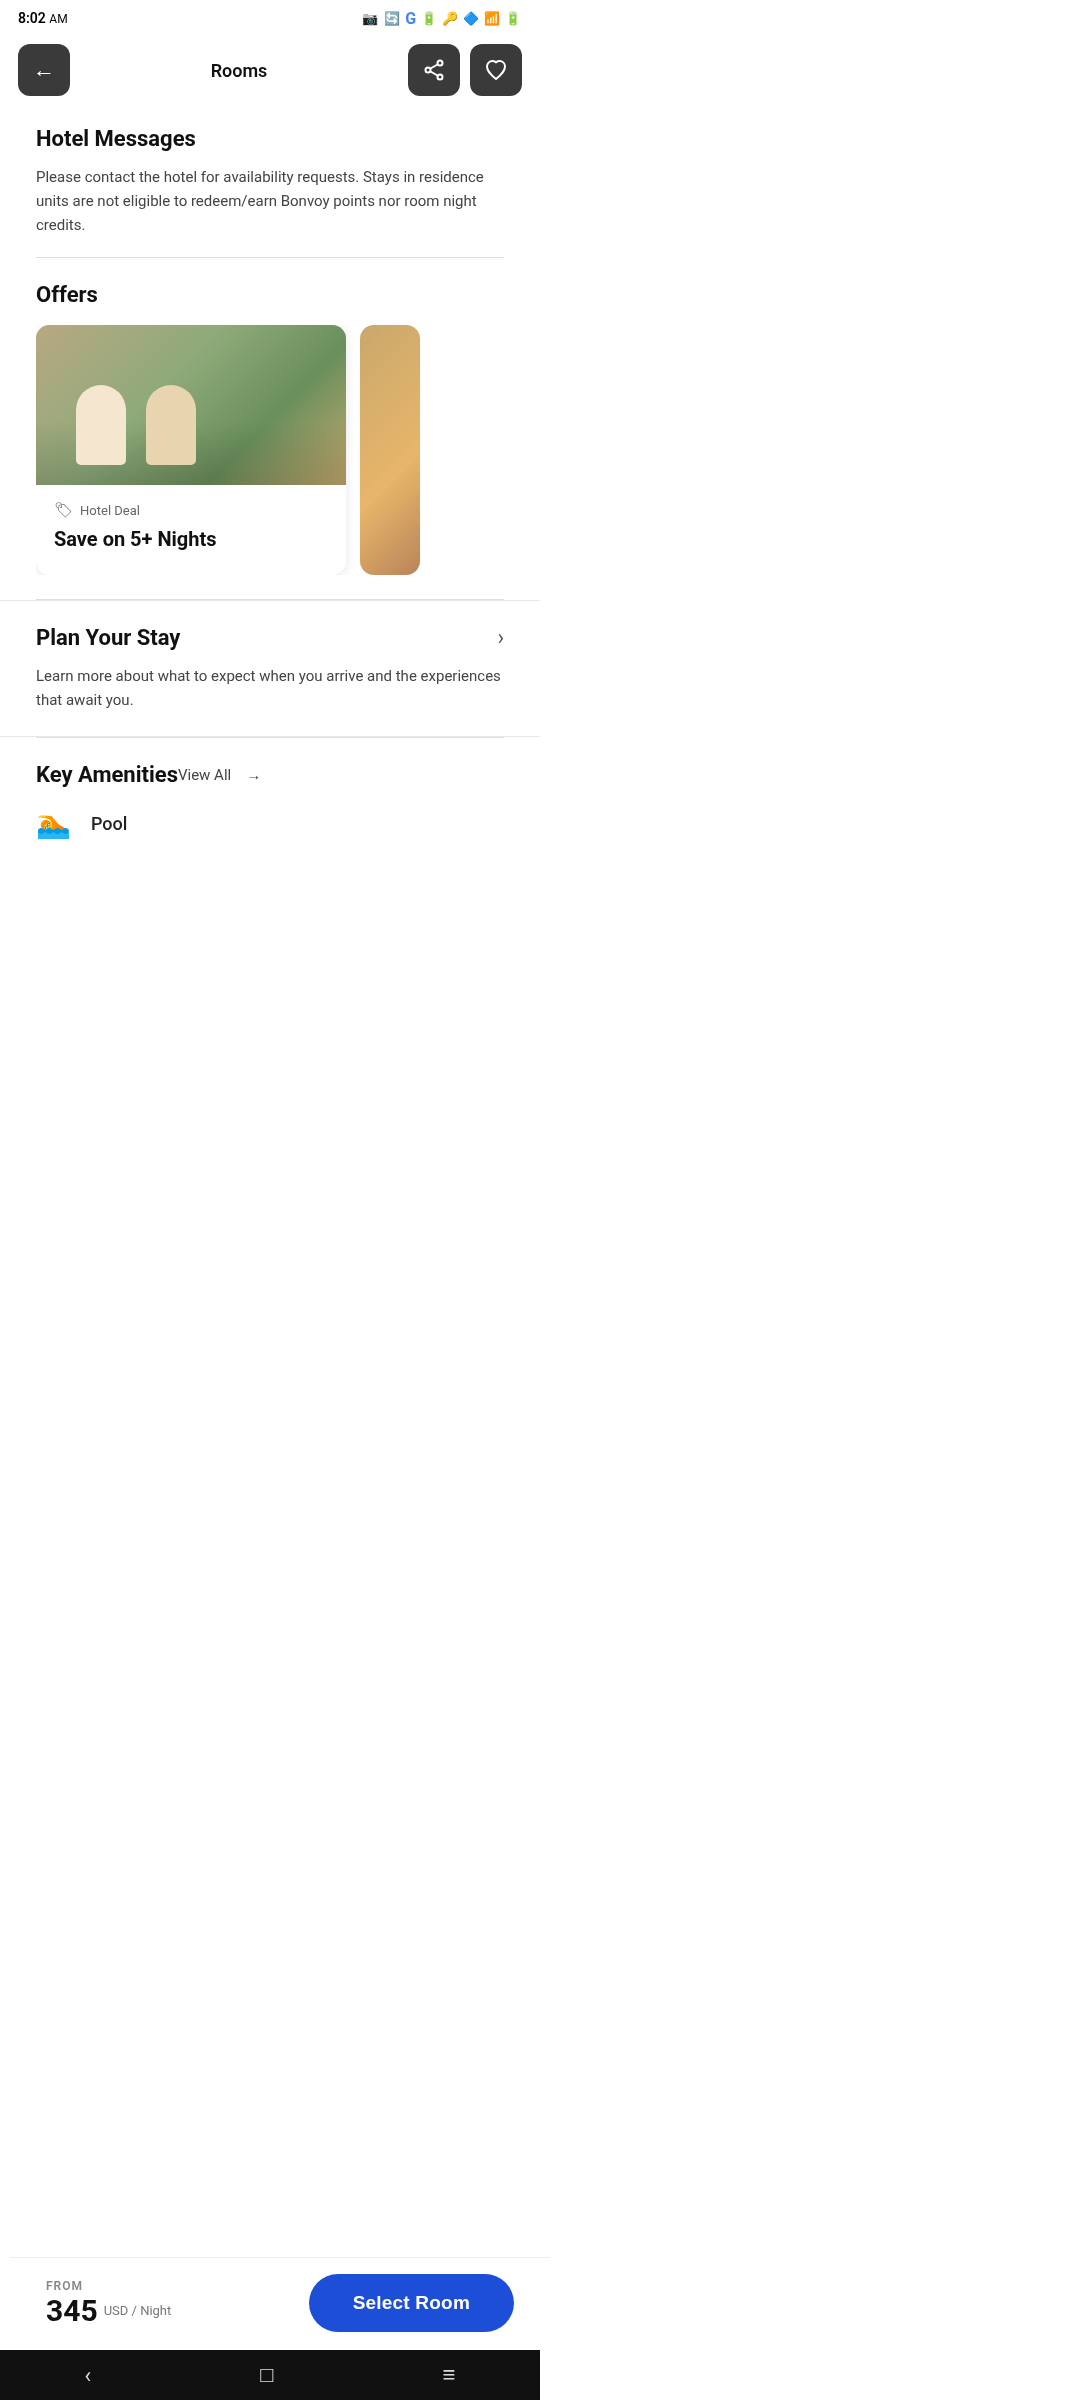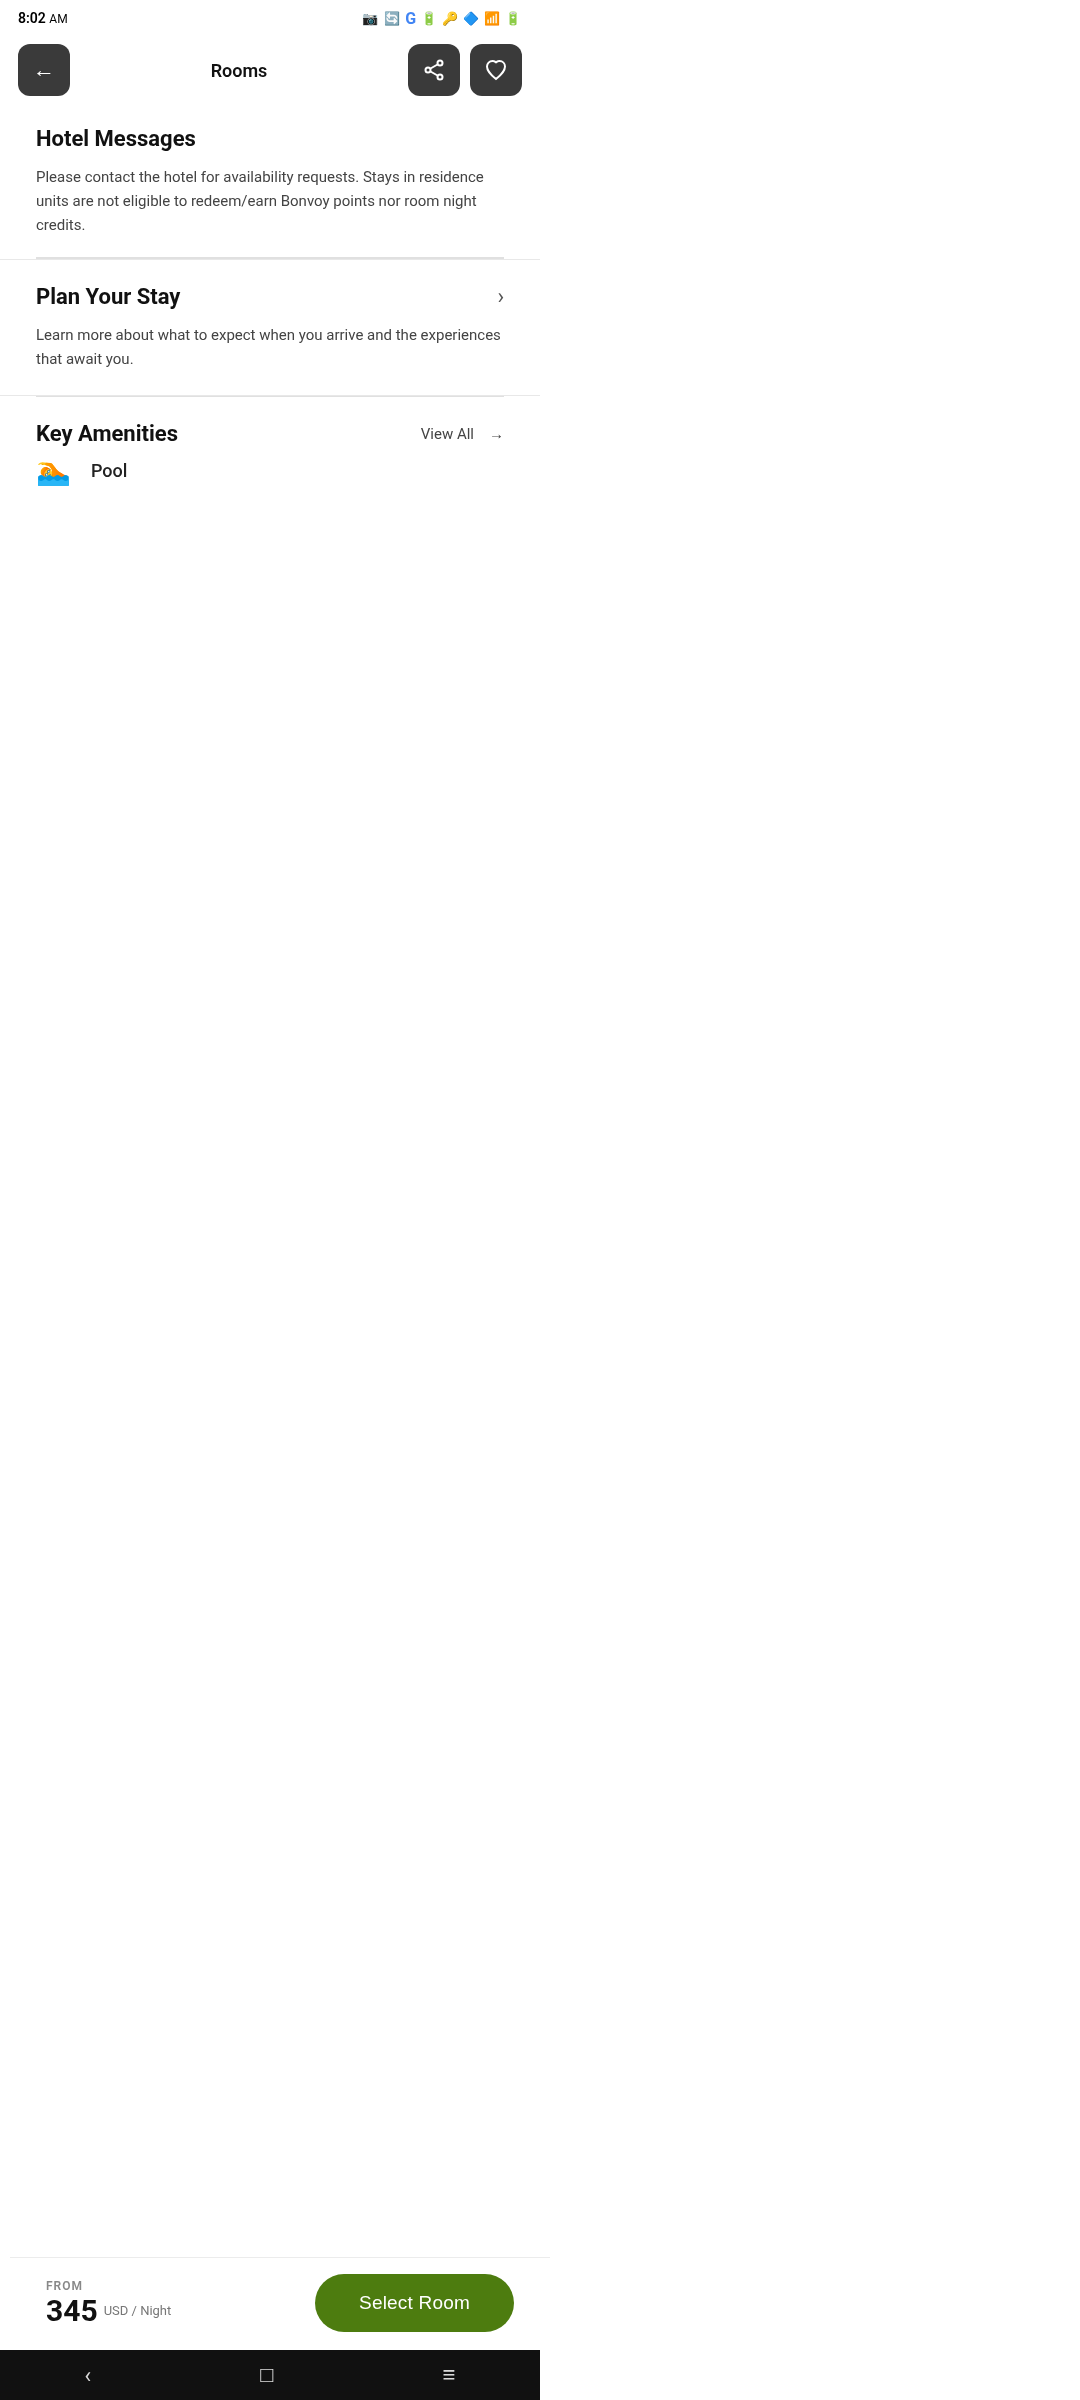--- a/index.html
+++ b/index.html
@@ -236,22 +236,21 @@
       line-height: 1.6;
     }
 
     
     .amenities-section {
       padding: 24px 36px 18px;
     }
     .amenities-header {
       display: flex;
       align-items: center;
-      justify-content: space-between;
-      margin-bottom: 8px;
+      margin-bottom: 20px;
     }
     .amenities-title {
       font-size: 22px;
       font-weight: 700;
       color: #111;
     }
     .view-all-link {
       display: flex;
       align-items: center;
       gap: 15px;
@@ -303,27 +302,27 @@
     .price-amount {
       font-size: 30px;
       font-weight: 700;
       color: #111;
     }
     .price-unit {
       font-size: 13px;
       color: #777;
     }
     .select-room-btn {
-      background: #4d7c0f;
+      background: #1d4ed8;
       color: #fff;
       border: none;
       border-radius: 40px;
       padding: 18px 44px;
       font-size: 19px;
-      font-weight: 400;
+      font-weight: 700;
       cursor: pointer;
       letter-spacing: 0.2px;
     }
 
     
     .bottom-nav {
       position: fixed;
       bottom: 0;
       left: 0;
       width: 540px;
@@ -390,20 +389,43 @@
 
 <div class="main-content">
 
   <div class="section">
     <div class="section-title">Hotel Messages</div>
     <div class="section-text">Please contact the hotel for availability requests. Stays in residence units are not eligible to redeem/earn Bonvoy points nor room night credits.</div>
   </div>
 
   <div class="divider"></div>
 
+  <div class="offers-section">
+    <div class="offers-title">Offers</div>
+    <div class="offers-scroll">
+
+      <div class="offer-card">
+        <div class="offer-card-img">
+          <div class="offer-img-scene">
+            <div class="person1"></div>
+            <div class="person2"></div>
+          </div>
+        </div>
+        <div class="offer-card-body">
+          <div class="offer-tag-row">
+            <span class="offer-tag-icon">🏷</span>
+            <span>Hotel Deal</span>
+          </div>
+          <div class="offer-name">Save on 5+ Nights</div>
+        </div>
+      </div>
+
+      <div class="offer-card-partial"></div>
+    </div>
+  </div>
 
   <div class="divider"></div>
 
   <div class="plan-section">
     <div class="plan-header">
       <div class="plan-title">Plan Your Stay</div>
       <span class="plan-chevron">›</span>
     </div>
     <div class="plan-text">Learn more about what to expect when you arrive and the experiences that await you.</div>
   </div>

